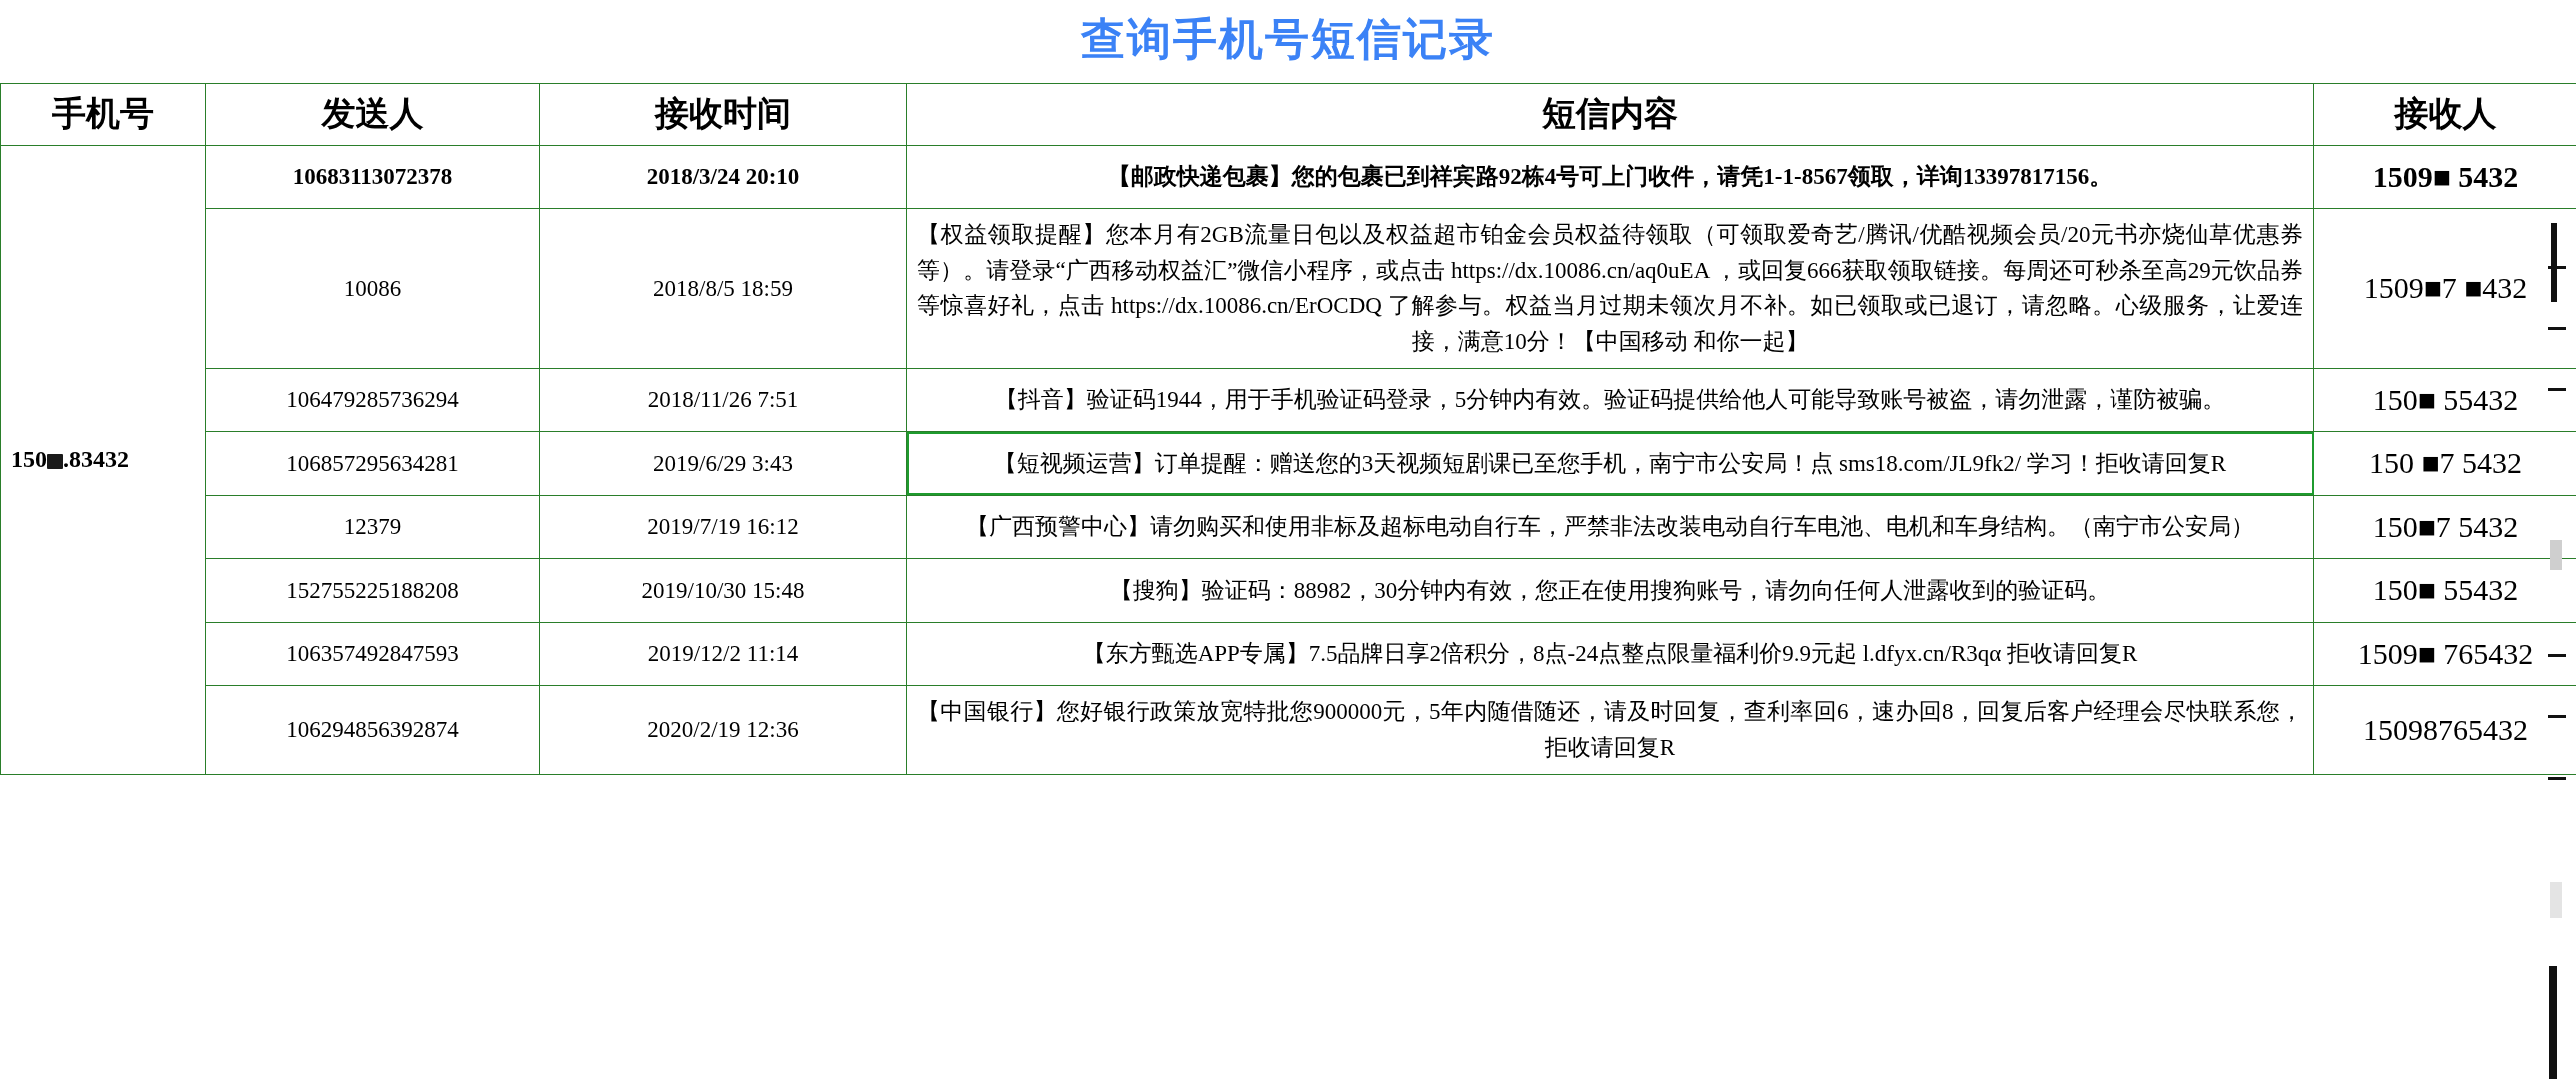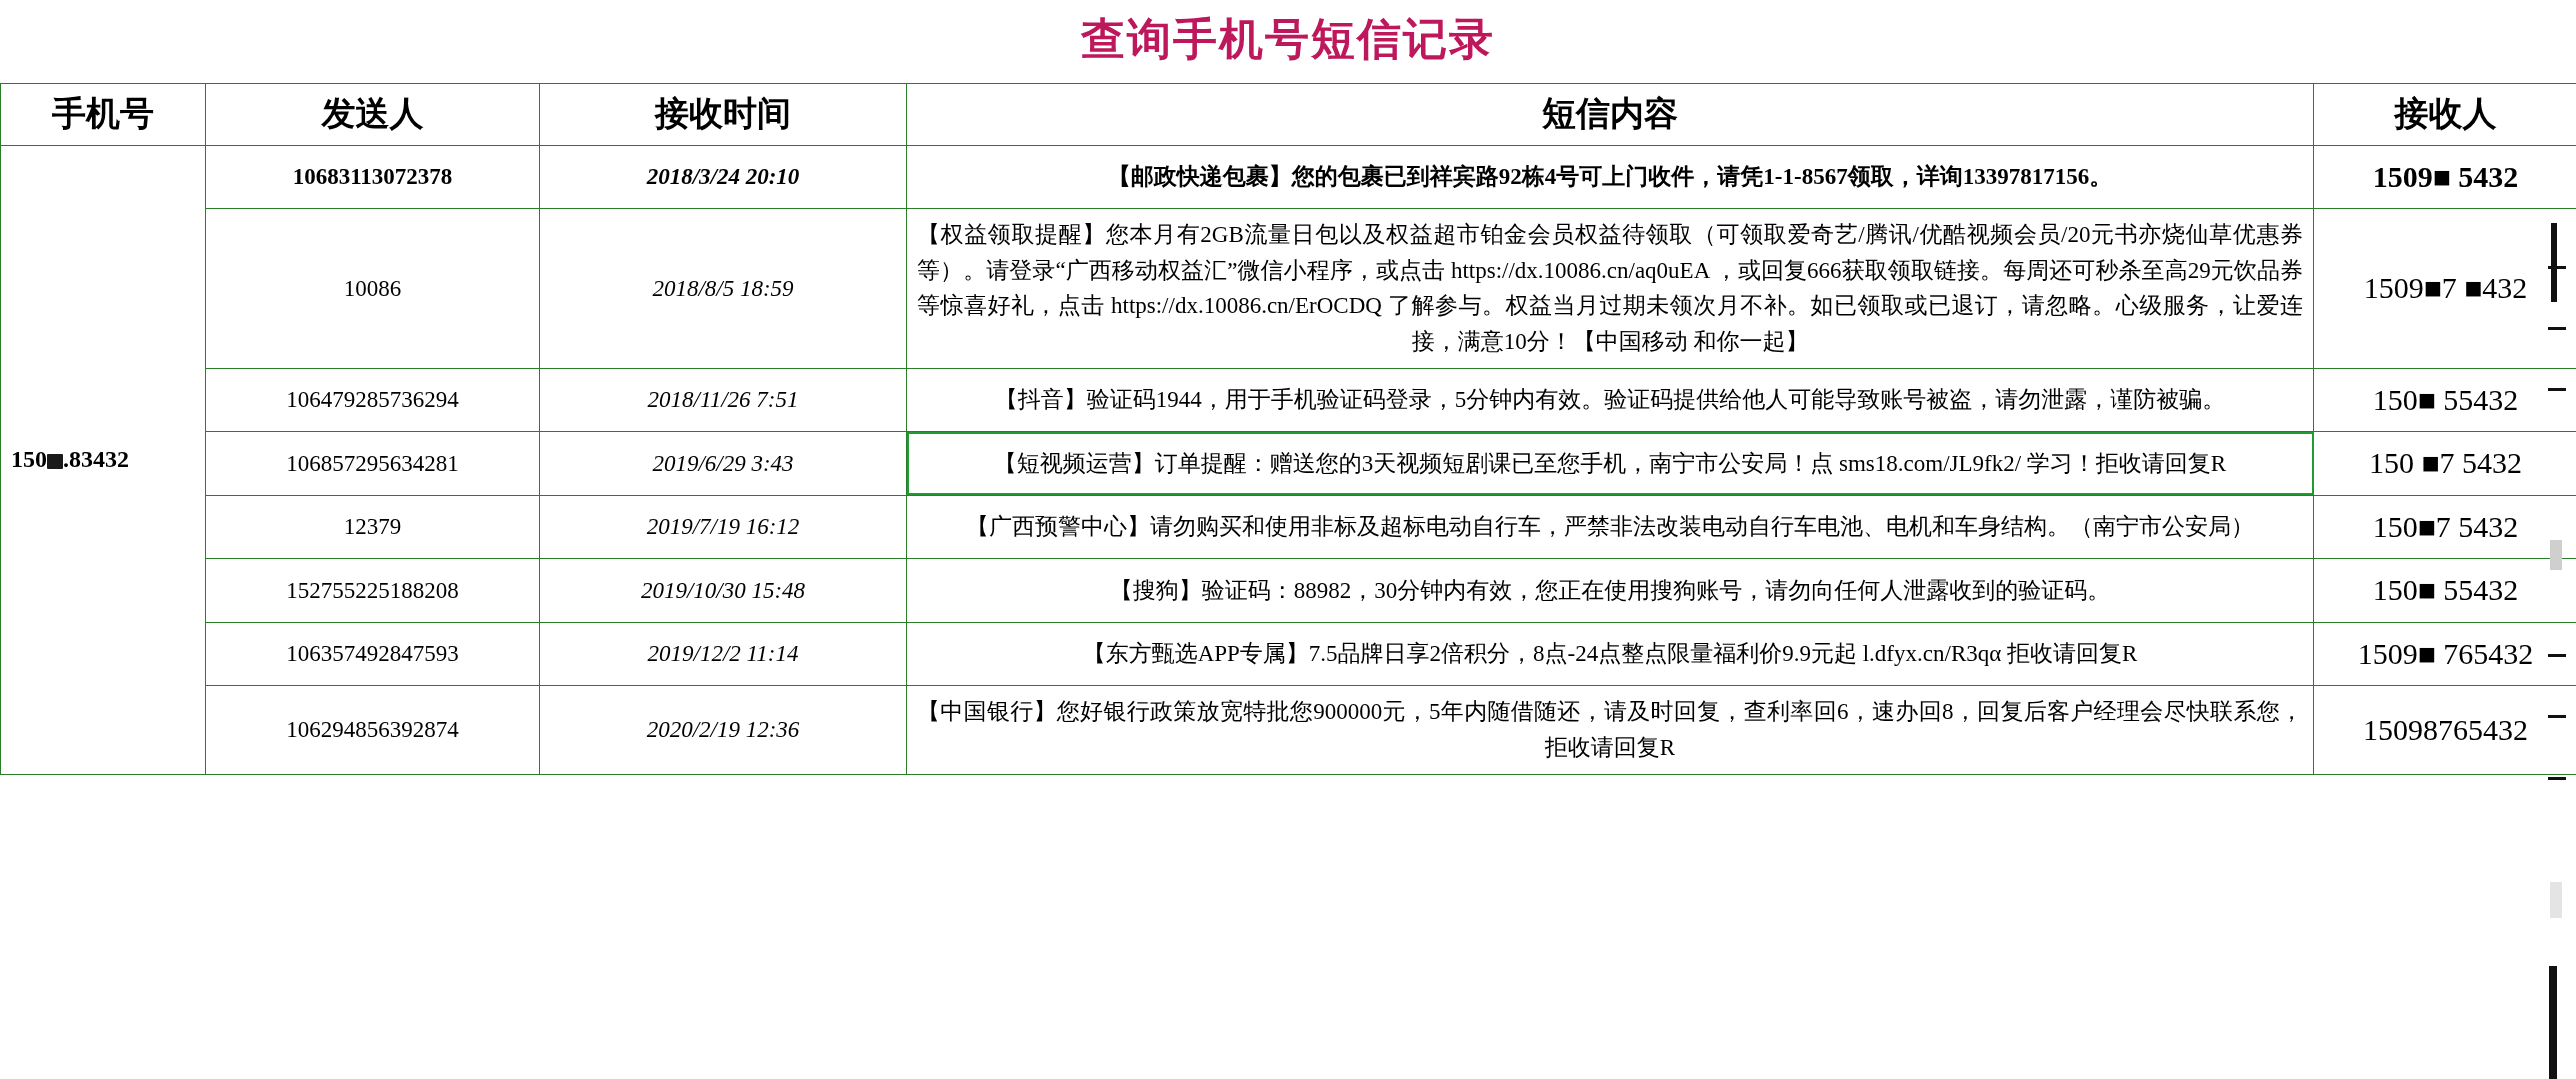--- a/index.html
+++ b/index.html
@@ -15,21 +15,21 @@
     overflow: hidden;
     background: #fff;
   }
   .doc-title {
     text-align: center;
     font-size: 44px;
     font-weight: bold;
     letter-spacing: 2px;
     padding-top: 10px;
     padding-bottom: 14px;
-    color: #be185d;
+    color: #3b82f6;
     font-family: "Liberation Serif", "DejaVu Serif", serif;
   }
   table.sms {
     border-collapse: collapse;
     width: 2576px;
     table-layout: fixed;
     font-size: 23px;
     color: #000;
   }
   table.sms th, table.sms td {
@@ -57,21 +57,20 @@
     font-size: 24px;
     white-space: nowrap;
   }
   td.sender {
     text-align: center;
     white-space: nowrap;
   }
   td.time {
     text-align: center;
     white-space: nowrap;
-    font-style: italic;
   }
   td.content {
     text-align: justify;
     text-align-last: center;
   }
   td.content.center { text-align: center; }
   td.recv {
     text-align: center;
     white-space: nowrap;
     font-size: 30px;

